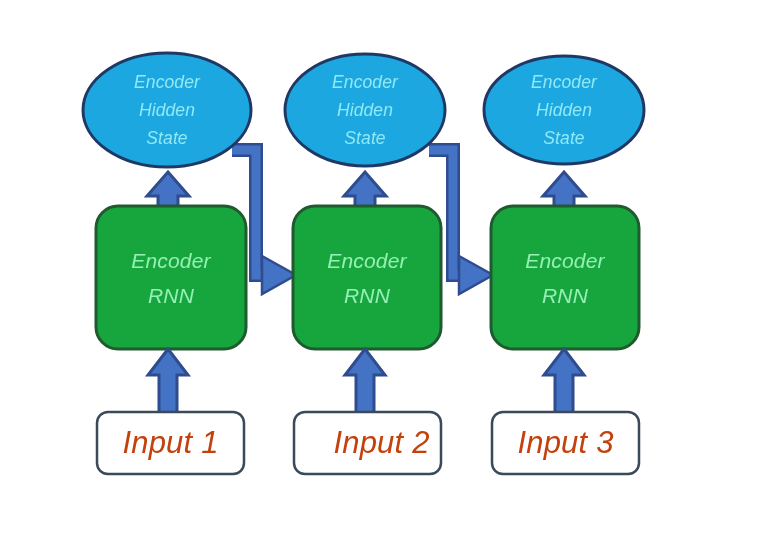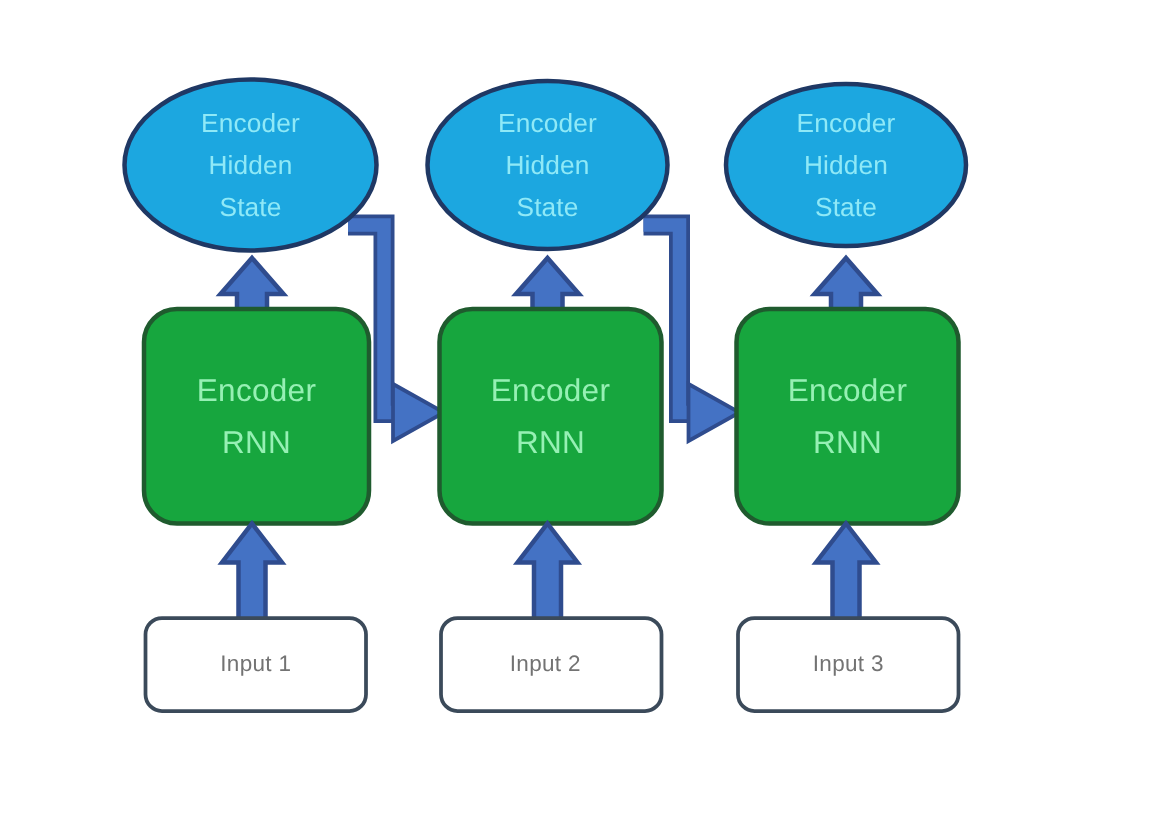--- a/index.html
+++ b/index.html
@@ -11,20 +11,21 @@
     height: 560px;
     background: #ffffff;
     font-family: "Liberation Sans", sans-serif;
     overflow: hidden;
   }
   #diagram-root {
     position: relative;
     width: 718px;
     height: 560px;
     background: #ffffff;
+    font-style: italic;
   }
   #diagram-svg {
     position: absolute;
     left: 0;
     top: 0;
     width: 770px;
     height: 560px;
     display: block;
   }
   .node-label {
@@ -45,24 +46,24 @@
     letter-spacing: 0.1px;
   }
   .rnn-label {
     font-size: 21px;
     line-height: 35px;
     font-weight: 400;
     color: #96f0b4;
     letter-spacing: 0.2px;
   }
   .input-label {
-    font-size: 15px;
+    font-size: 31px;
     line-height: 26px;
     font-weight: 400;
-    color: #737373;
+    color: #c2410c;
     letter-spacing: 0.2px;
   }
 </style>
 </head>
 <body>
 
 <div id="diagram-root">
 
   <svg id="diagram-svg" viewBox="0 0 770 560">
 
@@ -126,21 +127,21 @@
     <span>Encoder</span>
     <span>Hidden</span>
     <span>State</span>
   </div>
 
   <div class="node-label rnn-label" style="left:293px; top:240px; width:148px; height:75px;">
     <span>Encoder</span>
     <span>RNN</span>
   </div>
 
-  <div class="node-label input-label" style="left:276px; top:412px; width:147px; height:62px;padding-left:14px;">Input 2</div>
+  <div class="node-label input-label" style="left:294px; top:412px; width:147px; height:62px;padding-left:14px;">Input 2</div>
 
   <div class="node-label hidden-state-label" style="left:484px; top:66px; width:160px; height:88px;">
     <span>Encoder</span>
     <span>Hidden</span>
     <span>State</span>
   </div>
 
   <div class="node-label rnn-label" style="left:491px; top:240px; width:148px; height:75px;">
     <span>Encoder</span>
     <span>RNN</span>

